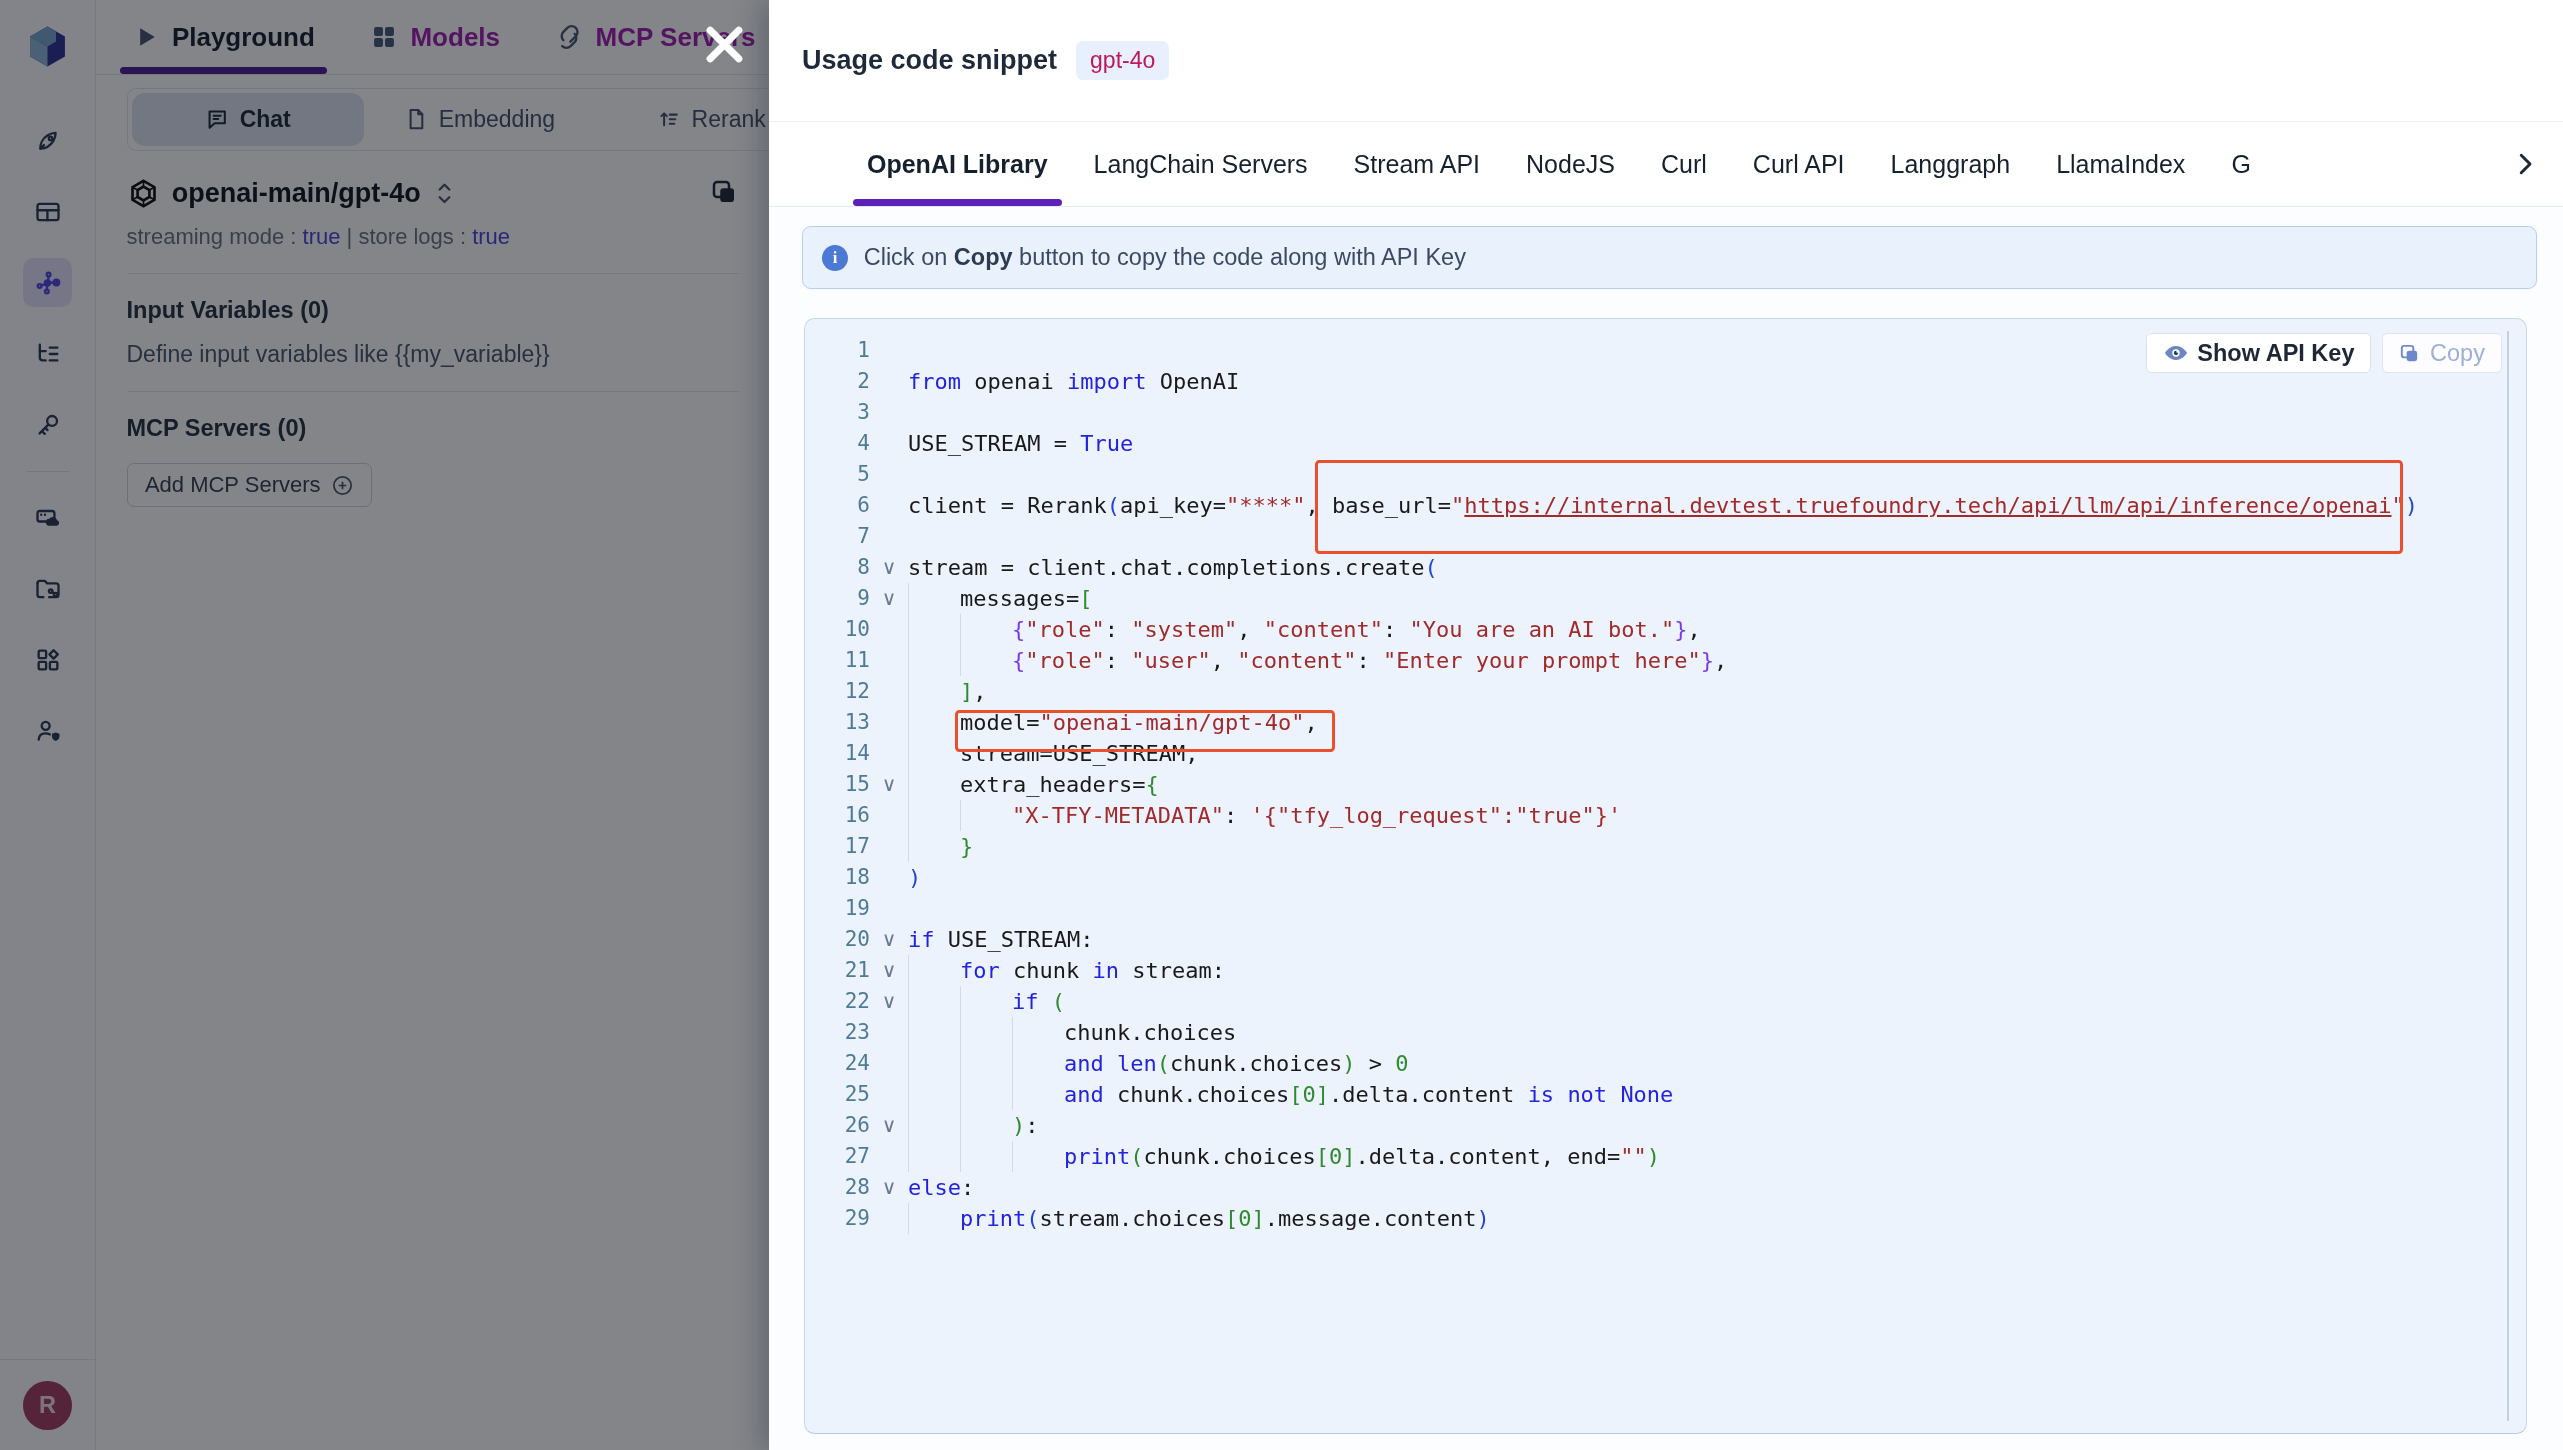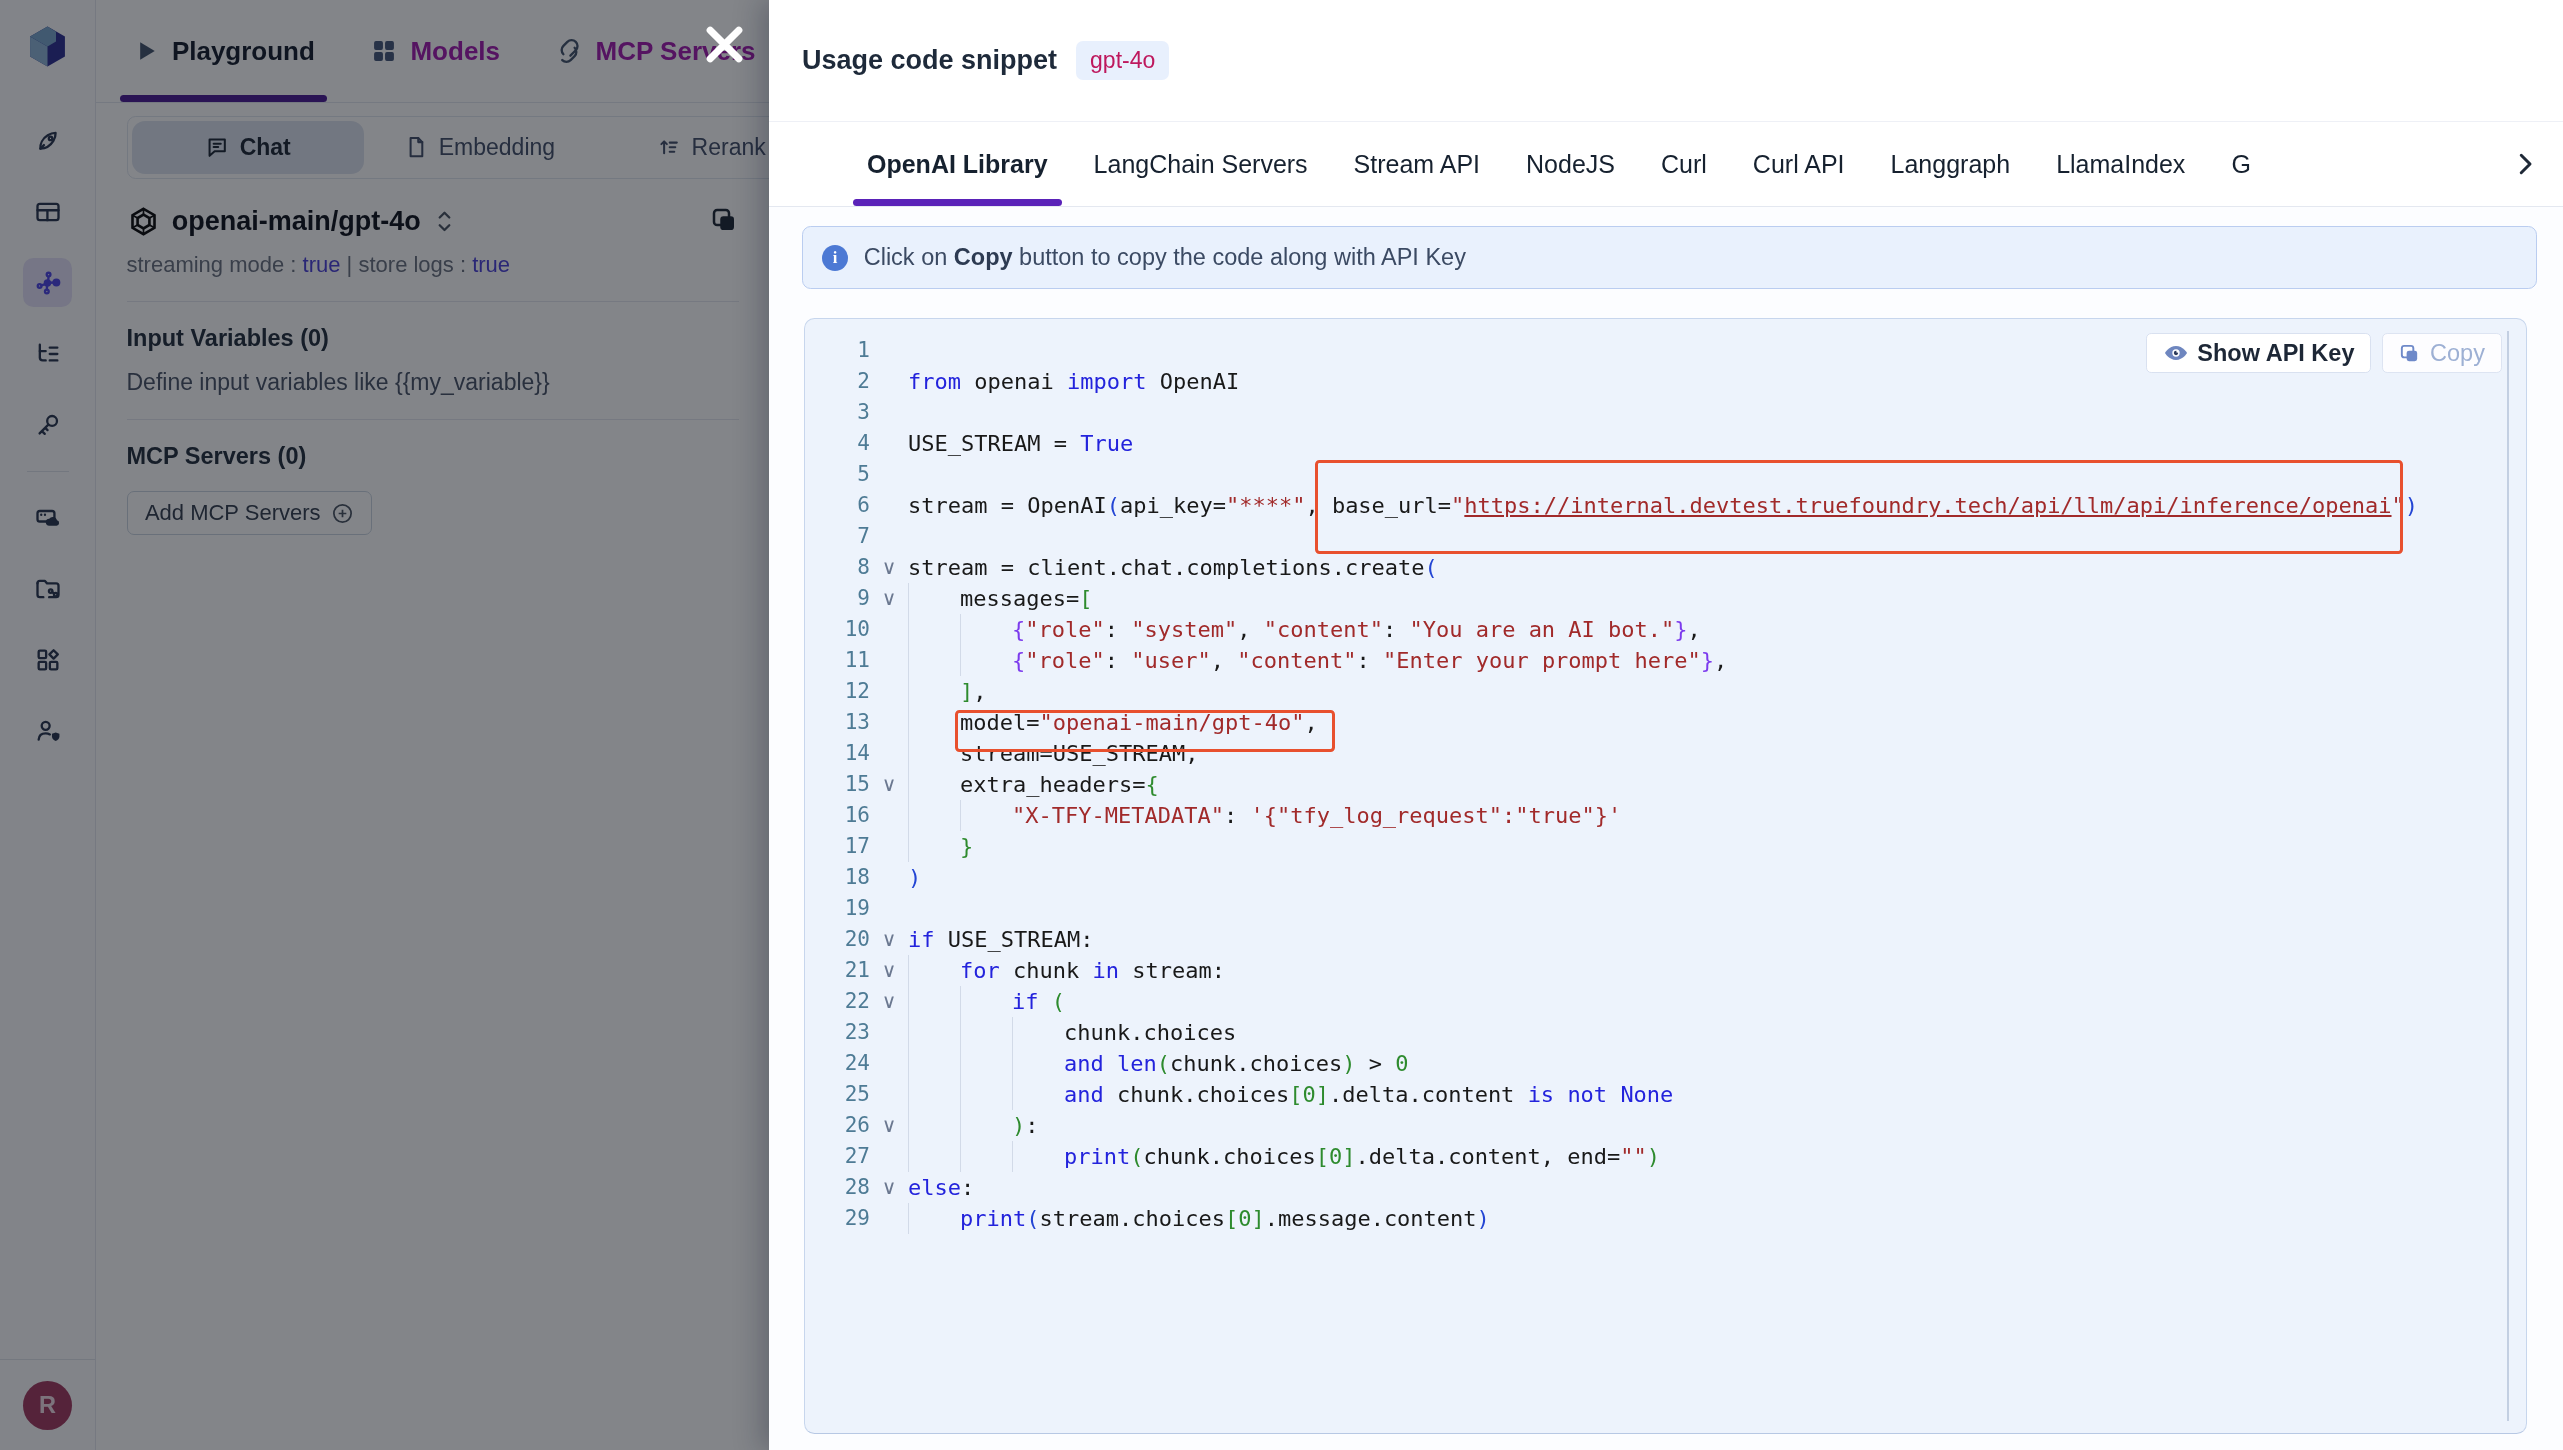--- a/index.html
+++ b/index.html
@@ -21,21 +21,21 @@
   .pill { display:flex; align-items:center; justify-content:center; }
   .sb-divider { width:42px; border-top:0.9px solid #dfe3ea; margin:10.5px auto; }
   .sb-footer { position:absolute; bottom:0; left:0; width:100%; height:92px;
                border-top:0.9px solid #e0e4eb; display:flex; align-items:center; justify-content:center; }
   .avatar { width:49px; height:49px; border-radius:50%; background:#a23a60; color:#f1dbe4;
             font-size:23.5px; font-weight:600; display:flex; align-items:center; justify-content:center; }
 
   
   .left-panel { position:absolute; left:96px; top:0; width:673px; height:100%;
                 background:#fff; overflow:hidden; z-index:1; }
-  .lp-header { height:103px; border-bottom:0.9px solid #e2e6ee; display:flex; align-items:center;
+  .lp-header { height:75px; border-bottom:0.9px solid #e2e6ee; display:flex; align-items:center;
                padding-left:30.5px; gap:45px; }
   .lp-tab { position:relative; height:100%; display:flex; align-items:center; gap:12.2px;
             font-size:26px; font-weight:600; color:#a21caf; padding:0 5.2px; cursor:pointer; }
   .lp-tab svg { width:28px; height:28px; }
   .lp-tab.active { color:#161f2e; }
   .lp-tab.active::after { content:""; position:absolute; left:-7px; right:-7px; bottom:0;
             height:7px; background:#4c1d95; border-radius:4.4px; }
   .lp-body { padding:0 30.5px; }
   .seg-control { margin-top:13px; width:706px; height:63px; border:0.9px solid #e0e6ef;
                  background:#fff; border-radius:8.7px; display:flex; padding:4.4px; }
@@ -428,21 +428,21 @@
               <span class="ctext"><span class="tk-p">USE_STREAM = </span><span class="tk-k">True</span></span>
             </div>
             <div class="crow">
               <span class="ln">5</span>
               <span class="fold"></span>
               <span class="ctext"></span>
             </div>
             <div class="crow">
               <span class="ln">6</span>
               <span class="fold"></span>
-              <span class="ctext"><span class="tk-p">stream = OpenAI</span><span class="tk-bb">(</span><span class="tk-p">api_key=</span><span class="tk-s">"****"</span><span class="tk-p">, base_url=</span><span class="tk-s">"</span><span class="tk-su">https://internal.devtest.truefoundry.tech/api/llm/api/inference/openai</span><span class="tk-s">"</span><span class="tk-bb">)</span></span>
+              <span class="ctext"><span class="tk-p">client = Rerank</span><span class="tk-bb">(</span><span class="tk-p">api_key=</span><span class="tk-s">"****"</span><span class="tk-p">, base_url=</span><span class="tk-s">"</span><span class="tk-su">https://internal.devtest.truefoundry.tech/api/llm/api/inference/openai</span><span class="tk-s">"</span><span class="tk-bb">)</span></span>
             </div>
             <div class="crow">
               <span class="ln">7</span>
               <span class="fold"></span>
               <span class="ctext"></span>
             </div>
             <div class="crow">
               <span class="ln">8</span>
               <span class="fold">∨</span>
               <span class="ctext"><span class="tk-p">stream = client.chat.completions.create</span><span class="tk-bb">(</span></span>

